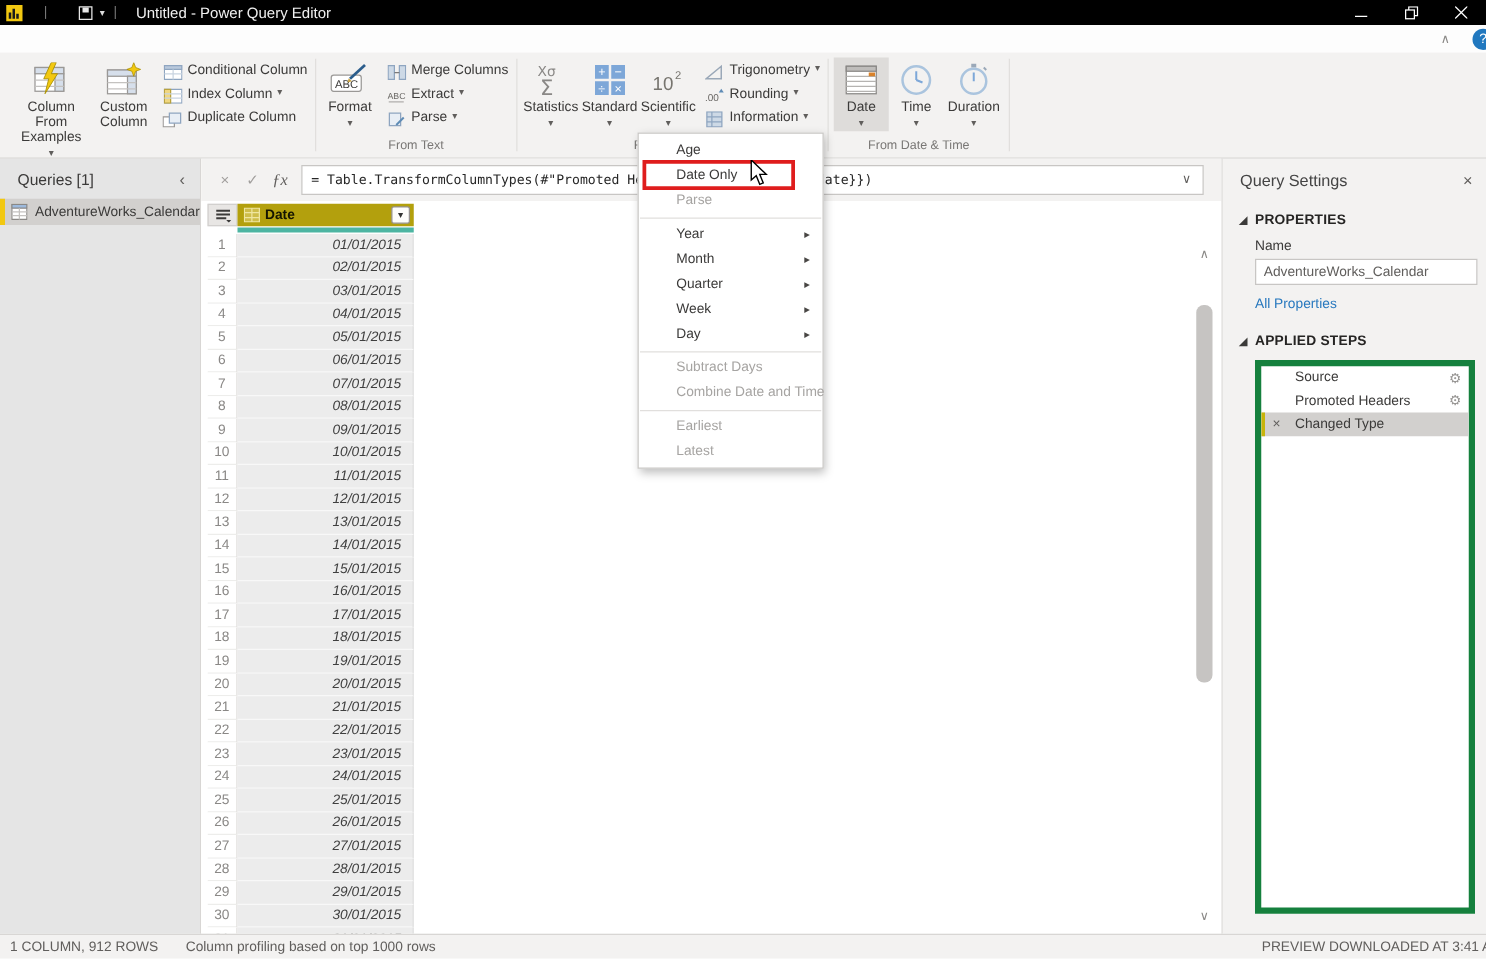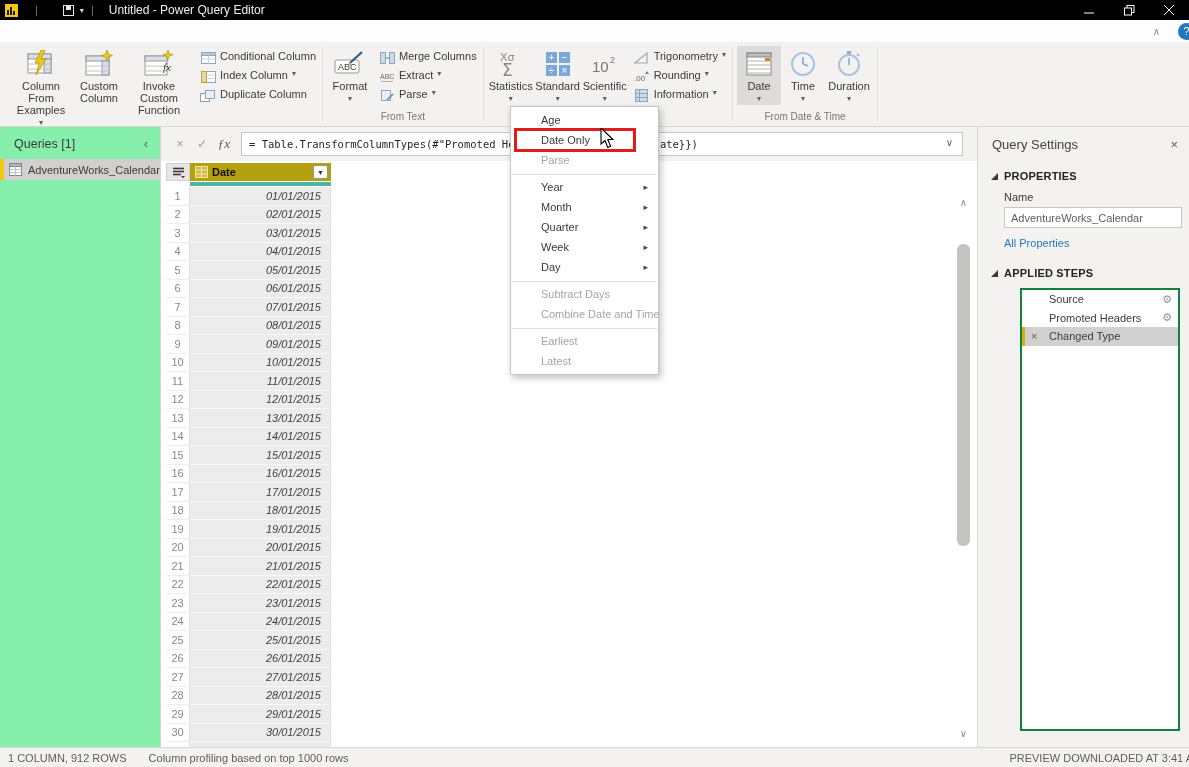--- a/index.html
+++ b/index.html
@@ -42,21 +42,21 @@
   .bigbtn .bicon { height:32px; display:flex; align-items:center; justify-content:center; }
   .bigbtn .drop { font-size:8px; color:#605e5c; display:block; margin-top:1px; }
   .bigbtn.active { background:#dedcda; }
   .smallstack { display:flex; flex-direction:column; justify-content:flex-start; padding:4px 2px 0 6px; }
   .smallbtn { display:flex; align-items:flex-start; height:19px; white-space:nowrap; }
   .smallbtn .sicon { width:16px; height:14px; margin-right:4px; display:flex; align-items:center; justify-content:center; }
   .smallbtn .drop { font-size:8px; color:#605e5c; margin-left:4px; }
 
   
   .content { position:absolute; top:127px; left:0; right:0; bottom:20px; display:flex; }
-  .queries-panel { width:161px; background:#86efac; border-right:1px solid #d8d6d4; position:relative; }
+  .queries-panel { width:161px; background:#e5e5e5; border-right:1px solid #d8d6d4; position:relative; }
   .qp-header { display:flex; align-items:center; padding:9px 12px 8px 14px; font-size:12.5px; color:#3b3a39; }
   .qp-collapse { margin-left:auto; color:#605e5c; font-size:13px; }
   .query-item { height:21px; display:flex; align-items:center; background:#d2d0ce; position:relative; padding-left:28px; font-size:11px; }
   .query-item::before { content:''; position:absolute; left:0; top:0; bottom:0; width:4px; background:#f2c811; }
   .query-item svg { position:absolute; left:9px; top:4px; }
 
   .center-col { flex:1; display:flex; flex-direction:column; position:relative; background:#fff; }
 
   
   .formula-row { height:34px; background:#f3f2f1; display:flex; align-items:center; padding:0 14px 0 8px; }
@@ -94,21 +94,21 @@
   .qs-title-row { display:flex; align-items:center; padding:10px 2px 12px 1px; }
   .qs-title { font-size:13px; color:#444; }
   .qs-close { margin-left:auto; color:#605e5c; font-size:13px; }
   .sec-head { display:flex; align-items:center; margin:6px 0 7px; }
   .tri { width:0; height:0; border-bottom:7px solid #3b3a39; border-left:7px solid transparent; margin-right:6px; }
   .sec-label { font-weight:bold; font-size:11px; color:#252423; letter-spacing:.2px; }
   .name-label { margin:2px 0 4px 13px; color:#3b3a39; }
   .name-input { margin-left:13px; height:21px; border:1px solid #c8c6c4; background:#fff; font-size:11px;
     color:#605e5c; padding:0 6px; width:178px; font-family:"Liberation Sans", sans-serif; }
   .all-props { margin:9px 0 12px 13px; color:#2778be; }
-  .steps-box { flex:1; margin-left:29px; margin-top:2px; border:2px solid #15803d; background:#fff; overflow:hidden; }
+  .steps-box { flex:1; margin-left:13px; margin-top:2px; border:5px solid #15803d; background:#fff; overflow:hidden; }
   .step { height:18.5px; display:flex; align-items:center; position:relative; padding-left:27px; font-size:11px; color:#3b3a39; }
   .step .del { position:absolute; left:9px; visibility:hidden; color:#605e5c; font-size:11px; }
   .step .gear { margin-left:auto; margin-right:6px; color:#979593; font-size:11px; display:none; }
   .step.has-gear .gear { display:block; }
   .step.selected { background:#d2d0ce; }
   .step.selected::before { content:''; position:absolute; left:0; top:0; bottom:0; width:3px; background:#c8b40a; }
   .step.selected .del { visibility:visible; }
 
   
   .statusbar { position:absolute; bottom:0; left:0; right:0; height:20px; background:#f3f2f1;
@@ -199,33 +199,20 @@
                 <rect x="2" y="6" width="23" height="19" fill="#fff" stroke="#9a9896"></rect>
                 <rect x="2" y="6" width="23" height="5" fill="#d6dfeb" stroke="#9a9896"></rect>
                 <rect x="18" y="11" width="7" height="14" fill="#d6dfeb" stroke="#9a9896"></rect>
                 <line x1="2" y1="16" x2="25" y2="16" stroke="#c4c2c0"></line>
                 <line x1="2" y1="21" x2="25" y2="21" stroke="#c4c2c0"></line>
                 <polygon points="23,0 24.5,4 28.5,5.5 24.5,7 23,11 21.5,7 17.5,5.5 21.5,4" fill="#f2c811" stroke="#a88f00" stroke-width="0.6"></polygon>
               </svg>
           </span>
           <span>Custom Column</span>
         </div>
-        <div class="bigbtn" style="width:70px">
-          <span class="bicon">
-            <svg width="32" height="28" viewBox="0 0 32 28">
-                <rect x="2" y="6" width="22" height="19" fill="#fff" stroke="#9a9896"></rect>
-                <rect x="2" y="6" width="22" height="5" fill="#d6dfeb" stroke="#9a9896"></rect>
-                <line x1="2" y1="16" x2="24" y2="16" stroke="#c4c2c0"></line>
-                <line x1="2" y1="21" x2="24" y2="21" stroke="#c4c2c0"></line>
-                <polygon points="25,0 26.3,3.5 30,4.8 26.3,6.1 25,9.6 23.7,6.1 20,4.8 23.7,3.5" fill="#f2c811" stroke="#a88f00" stroke-width="0.6"></polygon>
-                <text x="20" y="21" font-size="11" font-style="italic" fill="#3b3a39" font-family="Liberation Serif, serif">fx</text>
-              </svg>
-          </span>
-          <span>Invoke Custom Function</span>
-        </div>
         <div class="smallstack">
           <div class="smallbtn">
             <span class="sicon">
                 <svg width="15" height="13">
                   <rect x="0.5" y="1.5" width="14" height="11" fill="#fff" stroke="#8ea5c0"></rect>
                   <rect x="0.5" y="1.5" width="14" height="3" fill="#b9c9dc" stroke="#8ea5c0"></rect>
                   <line x1="0.5" y1="8" x2="14.5" y2="8" stroke="#c9d4e0"></line>
                   <line x1="7.5" y1="4.5" x2="7.5" y2="12.5" stroke="#c9d4e0"></line>
                 </svg>
               </span>

